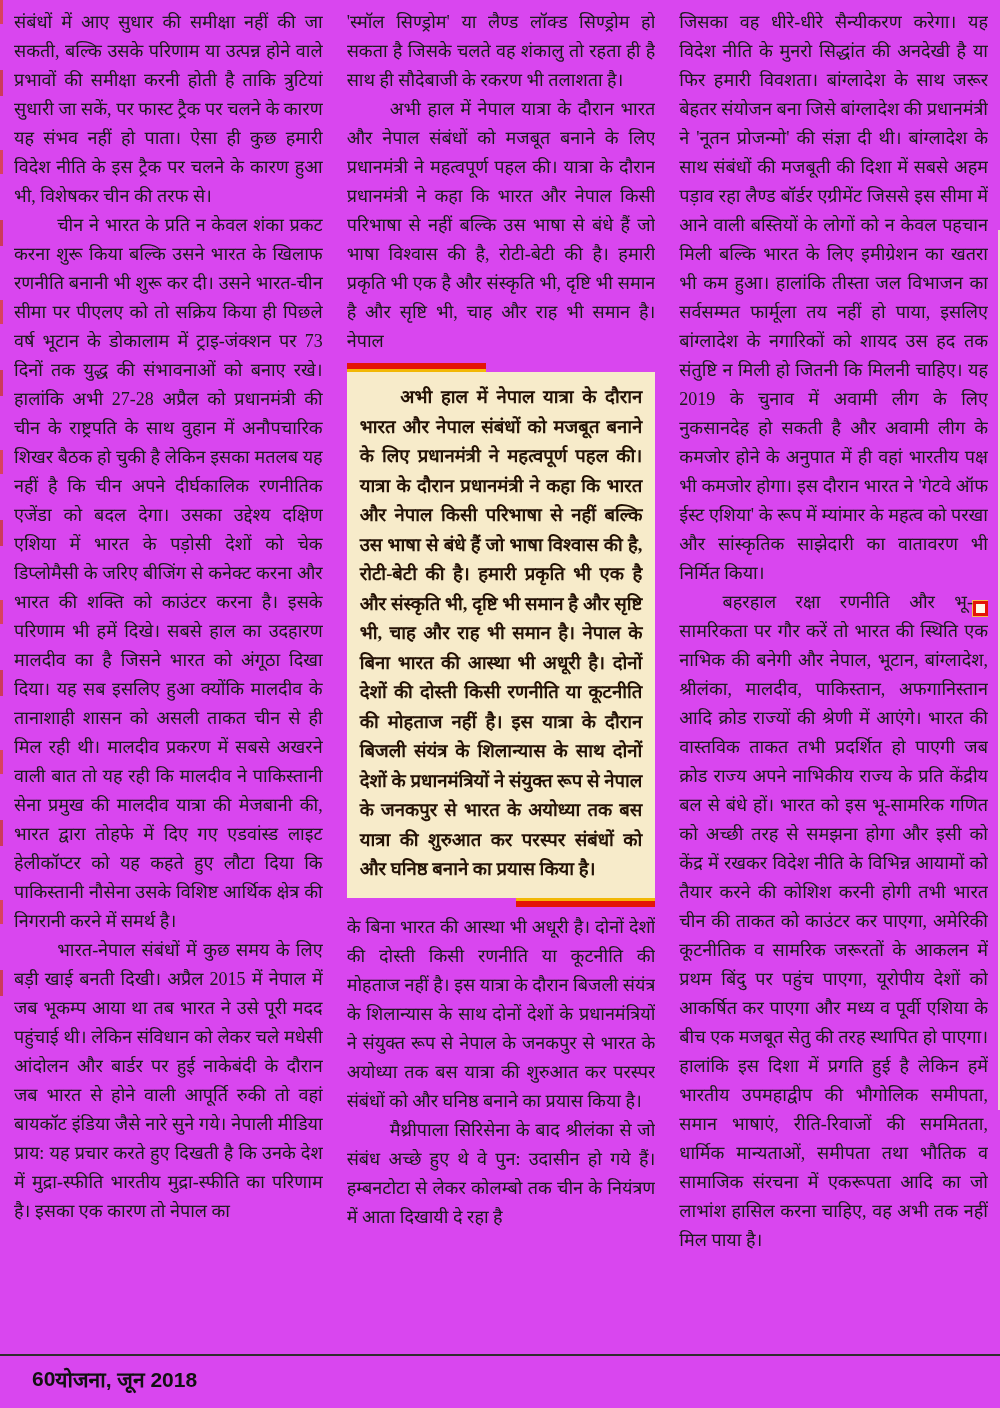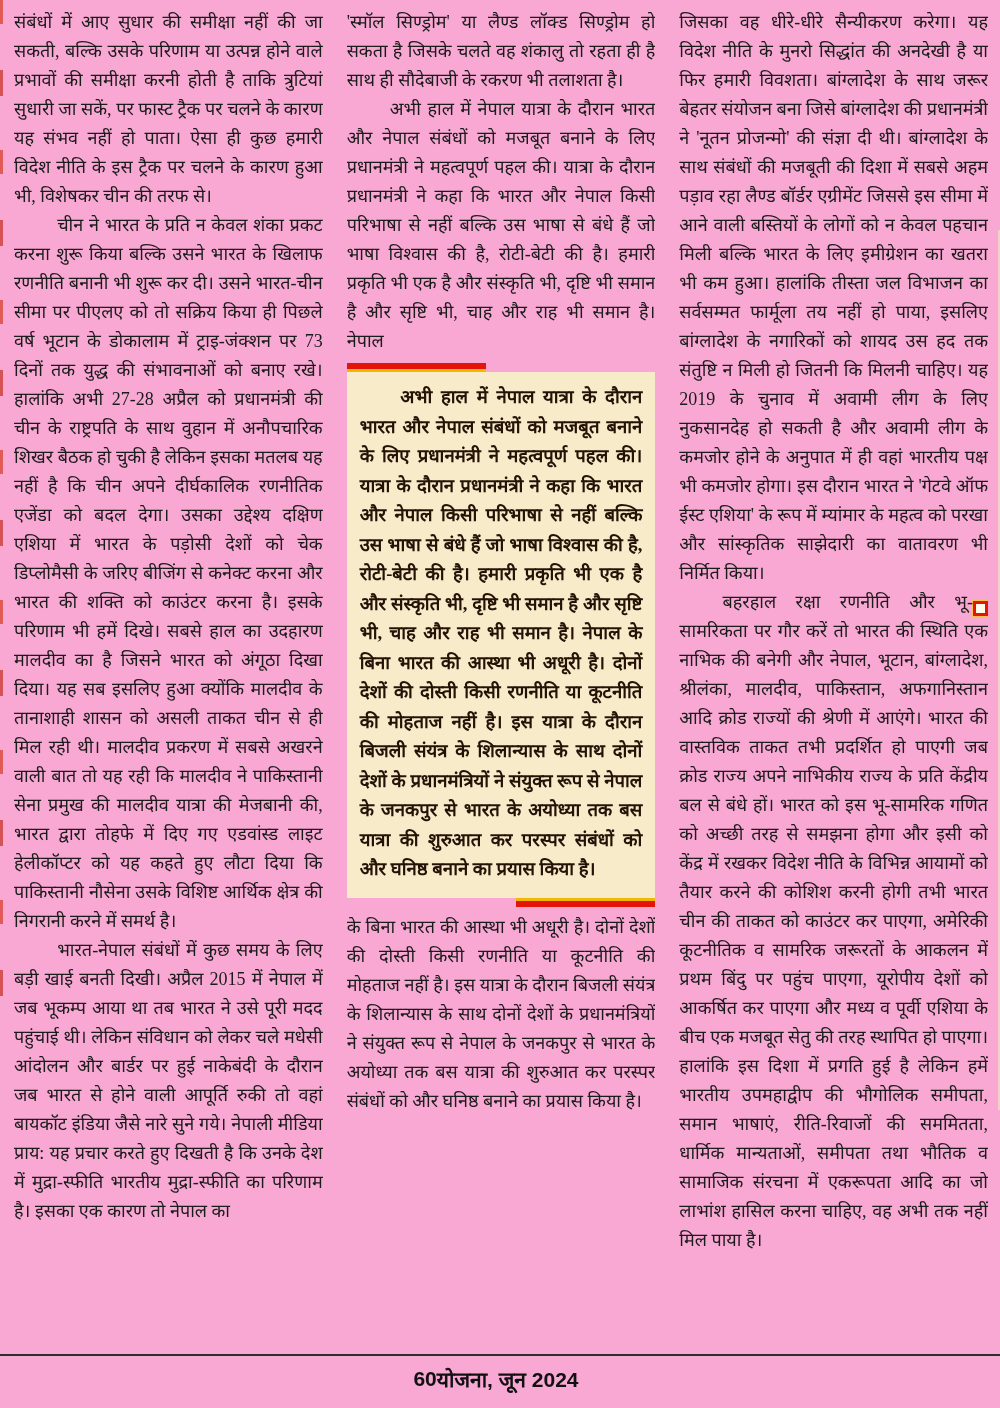--- a/index.html
+++ b/index.html
@@ -1,20 +1,20 @@
 <!DOCTYPE html>
 <html lang="hi"><head>
 <meta charset="utf-8">
 <style>
   html,body { margin:0; padding:0; background:#d8d8d2; }
   .page {
     position:relative;
     width:1000px; height:1408px;
     margin:0 auto;
-    background:#f9a8d4;
+    background:#d946ef;
     font-family:"Liberation Serif","DejaVu Serif",serif;
     color:#1b1b1b;
     overflow:hidden;
   }
   .content {
     position:absolute; top:8px; left:14px; right:12px; bottom:56px;
     display:flex; gap:24px;
     overflow:hidden;
   }
   .col {
@@ -58,21 +58,21 @@
     margin-top:13px;
     background:#fffbe6;
     border:3px solid #e41408;
     box-shadow:0 0 0 1px #f2c14e;
   }
 
   
   .footer {
     position:absolute; left:0; right:0; bottom:0; height:54px;
     border-top:2px solid #2e2e2e;
-    display:flex; justify-content:center; align-items:center;
+    display:flex; justify-content:flex-start; align-items:center;
     padding:0 40px 6px 32px;
     box-sizing:border-box;
     font-family:"Liberation Sans","DejaVu Sans",sans-serif;
     font-weight:bold;
     font-size:21px;
     color:#111;
   }
 
   
   .artifact-left {
@@ -109,29 +109,30 @@
 
       <div class="pullquote">
         <div class="pq-bar-top"></div>
         <div class="pq-body">
           <p>अभी हाल में नेपाल यात्रा के दौरान भारत और नेपाल संबंधों को मजबूत बनाने के लिए प्रधानमंत्री ने महत्वपूर्ण पहल की। यात्रा के दौरान प्रधानमंत्री ने कहा कि भारत और नेपाल किसी परिभाषा से नहीं बल्कि उस भाषा से बंधे हैं जो भाषा विश्वास की है, रोटी-बेटी की है। हमारी प्रकृति भी एक है और संस्कृति भी, दृष्टि भी समान है और सृष्टि भी, चाह और राह भी समान है। नेपाल के बिना भारत की आस्था भी अधूरी है। दोनों देशों की दोस्ती किसी रणनीति या कूटनीति की मोहताज नहीं है। इस यात्रा के दौरान बिजली संयंत्र के शिलान्यास के साथ दोनों देशों के प्रधानमंत्रियों ने संयुक्त रूप से नेपाल के जनकपुर से भारत के अयोध्या तक बस यात्रा की शुरुआत कर परस्पर संबंधों को और घनिष्ठ बनाने का प्रयास किया है।</p>
         </div>
         <div class="pq-bar-bottom"></div>
       </div>
 
       <p>के बिना भारत की आस्था भी अधूरी है। दोनों देशों की दोस्ती किसी रणनीति या कूटनीति की मोहताज नहीं है। इस यात्रा के दौरान बिजली संयंत्र के शिलान्यास के साथ दोनों देशों के प्रधानमंत्रियों ने संयुक्त रूप से नेपाल के जनकपुर से भारत के अयोध्या तक बस यात्रा की शुरुआत कर परस्पर संबंधों को और घनिष्ठ बनाने का प्रयास किया है।</p>
+      <p class="indent">मैथ्रीपाला सिरिसेना के बाद श्रीलंका से जो संबंध अच्छे हुए थे वे पुन: उदासीन हो गये हैं। हम्बनटोटा से लेकर कोलम्बो तक चीन के नियंत्रण में आता दिखायी दे रहा है</p>
     </div>
 
     <div class="col">
       <p>जिसका वह धीरे-धीरे सैन्यीकरण करेगा। यह विदेश नीति के मुनरो सिद्धांत की अनदेखी है या फिर हमारी विवशता। बांग्लादेश के साथ जरूर बेहतर संयोजन बना जिसे बांग्लादेश की प्रधानमंत्री ने 'नूतन प्रोजन्मो' की संज्ञा दी थी। बांग्लादेश के साथ संबंधों की मजबूती की दिशा में सबसे अहम पड़ाव रहा लैण्ड बॉर्डर एग्रीमेंट जिससे इस सीमा में आने वाली बस्तियों के लोगों को न केवल पहचान मिली बल्कि भारत के लिए इमीग्रेशन का खतरा भी कम हुआ। हालांकि तीस्ता जल विभाजन का सर्वसम्मत फार्मूला तय नहीं हो पाया, इसलिए बांग्लादेश के नगारिकों को शायद उस हद तक संतुष्टि न मिली हो जितनी कि मिलनी चाहिए। यह 2019 के चुनाव में अवामी लीग के लिए नुकसानदेह हो सकती है और अवामी लीग के कमजोर होने के अनुपात में ही वहां भारतीय पक्ष भी कमजोर होगा। इस दौरान भारत ने 'गेटवे ऑफ ईस्ट एशिया' के रूप में म्यांमार के महत्व को परखा और सांस्कृतिक साझेदारी का वातावरण भी निर्मित किया।</p>
       <p class="indent">
         <span class="endsquare"></span><span>बहरहाल रक्षा रणनीति और भू-सामरिकता पर गौर करें तो भारत की स्थिति एक नाभिक की बनेगी और नेपाल, भूटान, बांग्लादेश, श्रीलंका, मालदीव, पाकिस्तान, अफगानिस्तान आदि क्रोड राज्यों की श्रेणी में आएंगे। भारत की वास्तविक ताकत तभी प्रदर्शित हो पाएगी जब क्रोड राज्य अपने नाभिकीय राज्य के प्रति केंद्रीय बल से बंधे हों। भारत को इस भू-सामरिक गणित को अच्छी तरह से समझना होगा और इसी को केंद्र में रखकर विदेश नीति के विभिन्न आयामों को तैयार करने की कोशिश करनी होगी तभी भारत चीन की ताकत को काउंटर कर पाएगा, अमेरिकी कूटनीतिक व सामरिक जरूरतों के आकलन में प्रथम बिंदु पर पहुंच पाएगा, यूरोपीय देशों को आकर्षित कर पाएगा और मध्य व पूर्वी एशिया के बीच एक मजबूत सेतु की तरह स्थापित हो पाएगा। हालांकि इस दिशा में प्रगति हुई है लेकिन हमें भारतीय उपमहाद्वीप की भौगोलिक समीपता, समान भाषाएं, रीति-रिवाजों की सममितता, धार्मिक मान्यताओं, समीपता तथा भौतिक व सामाजिक संरचना में एकरूपता आदि का जो लाभांश हासिल करना चाहिए, वह अभी तक नहीं मिल पाया है।</span>
       </p>
     </div>
 
   </div>
 
   <div class="footer">
     <span>60</span>
-    <span>योजना, जून 2024</span>
+    <span>योजना, जून 2018</span>
   </div>
 
 </div>
 
 </body></html>

